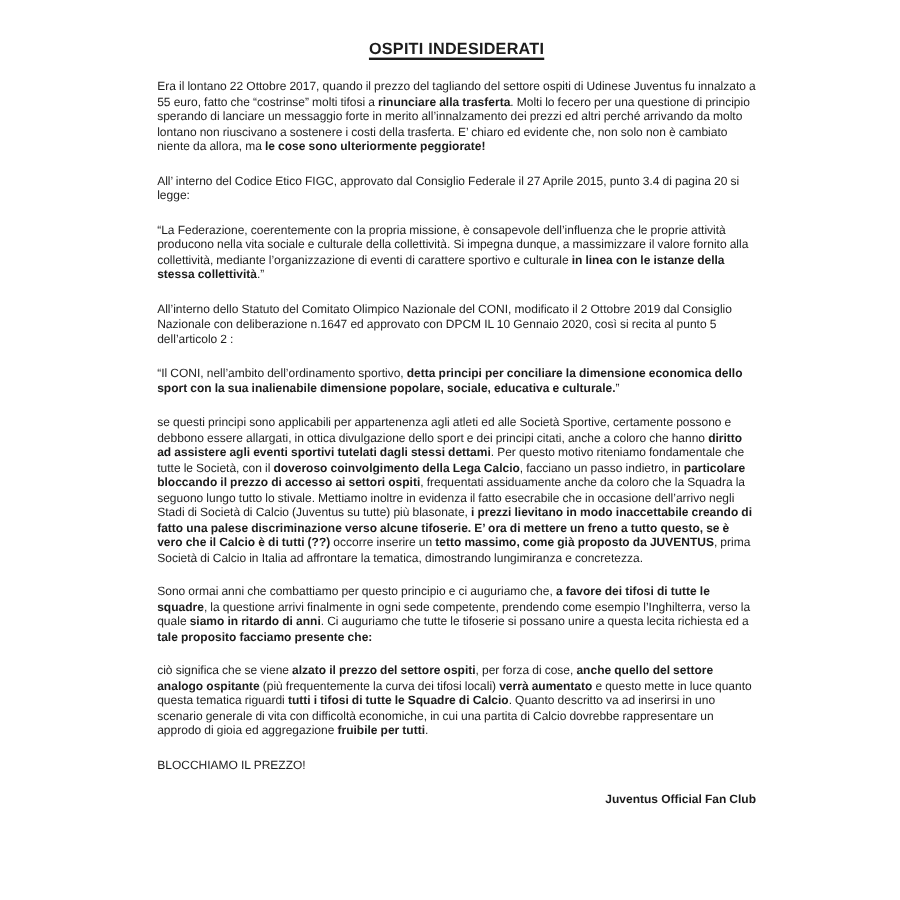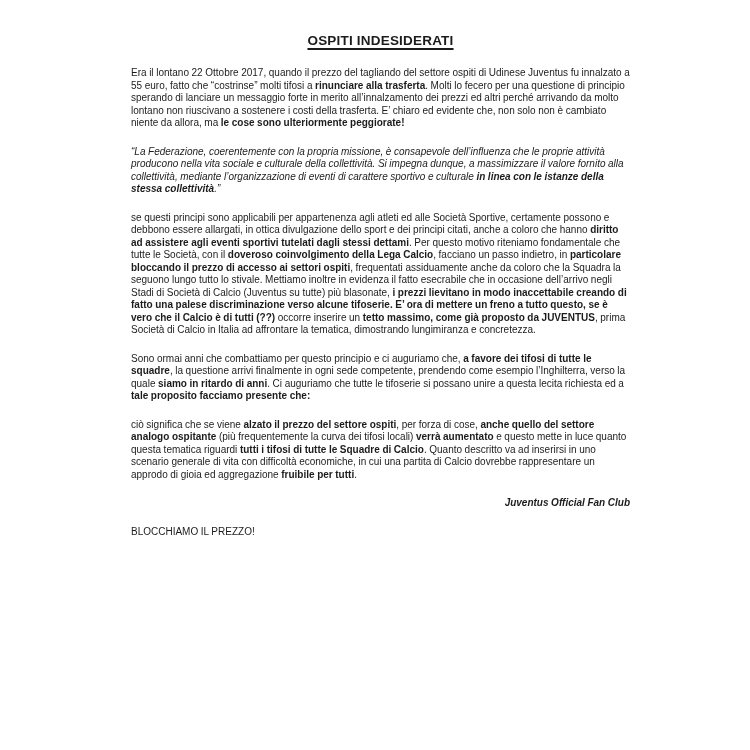--- a/index.html
+++ b/index.html
@@ -36,30 +36,33 @@
     margin: 16px 0 12px 0;
     font-size: 10px;
     line-height: 12.5px;
     text-align: left;
     word-spacing: -0.2px;
   }
   .doc-body p.para:last-child {
     margin-bottom: 0;
   }
   .b { font-weight: bold; }
-  .i { font-style: italic; }
+  .i { }
   .align-right { text-align: right !important; }
 </style>
 </head>
 <body>
 
 <div class="page">
   <h1 class="doc-title">OSPITI INDESIDERATI</h1>
   <div class="doc-body">
       <p class="para"><span>Era il lontano 22 Ottobre 2017, quando il prezzo del tagliando del settore ospiti di Udinese Juventus fu innalzato a 55 euro, fatto che “costrinse” molti tifosi a </span><span class="b">rinunciare alla trasferta</span><span>. Molti lo fecero per una questione di principio sperando di lanciare un messaggio forte in merito all’innalzamento dei prezzi ed altri perché arrivando da molto lontano non riuscivano a sostenere i costi della trasferta. E’ chiaro ed evidente che, non solo non è cambiato niente da allora, ma </span><span class="b">le cose sono ulteriormente peggiorate!</span></p>
+      <p class="para"><span>All’ interno del Codice Etico FIGC, approvato dal Consiglio Federale il 27 Aprile 2015, punto 3.4 di pagina 20 si legge:</span></p>
       <p class="para"><span class="i">“La Federazione, coerentemente con la propria missione, è consapevole dell’influenza che le proprie attività producono nella vita sociale e culturale della collettività. Si impegna dunque, a massimizzare il valore fornito alla collettività, mediante l’organizzazione di eventi di carattere sportivo e culturale </span><span class="b i">in linea con le istanze della stessa collettività</span><span class="i">.”</span></p>
+      <p class="para"><span>All’interno dello Statuto del Comitato Olimpico Nazionale del CONI, modificato il 2 Ottobre 2019 dal Consiglio Nazionale con deliberazione n.1647 ed approvato con DPCM IL 10 Gennaio 2020, così si recita al punto 5 dell’articolo 2 :</span></p>
+      <p class="para"><span class="i">“Il CONI, nell’ambito dell’ordinamento sportivo, </span><span class="b i">detta principi per conciliare la dimensione economica dello sport con la sua inalienabile dimensione popolare, sociale, educativa e culturale.</span><span class="i">”</span></p>
       <p class="para"><span>se questi principi sono applicabili per appartenenza agli atleti ed alle Società Sportive, certamente possono e debbono essere allargati, in ottica divulgazione dello sport e dei principi citati, anche a coloro che hanno </span><span class="b">diritto ad assistere agli eventi sportivi tutelati dagli stessi dettami</span><span>. Per questo motivo riteniamo fondamentale che tutte le Società, con il </span><span class="b">doveroso coinvolgimento della Lega Calcio</span><span>, facciano un passo indietro, in </span><span class="b">particolare bloccando il prezzo di accesso ai settori ospiti</span><span>, frequentati assiduamente anche da coloro che la Squadra la seguono lungo tutto lo stivale. Mettiamo inoltre in evidenza il fatto esecrabile che in occasione dell’arrivo negli Stadi di Società di Calcio (Juventus su tutte) più blasonate, </span><span class="b">i prezzi lievitano in modo inaccettabile creando di fatto una palese discriminazione verso alcune tifoserie. E’ ora di mettere un freno a tutto questo, se è vero che il Calcio è di tutti (??)</span><span> occorre inserire un </span><span class="b">tetto massimo, come già proposto da JUVENTUS</span><span>, prima Società di Calcio in Italia ad affrontare la tematica, dimostrando lungimiranza e concretezza.</span></p>
       <p class="para"><span>Sono ormai anni che combattiamo per questo principio e ci auguriamo che, </span><span class="b">a favore dei tifosi di tutte le squadre</span><span>, la questione arrivi finalmente in ogni sede competente, prendendo come esempio l’Inghilterra, verso la quale </span><span class="b">siamo in ritardo di anni</span><span>. Ci auguriamo che tutte le tifoserie si possano unire a questa lecita richiesta ed a </span><span class="b">tale proposito facciamo presente che:</span></p>
       <p class="para"><span>ciò significa che se viene </span><span class="b">alzato il prezzo del settore ospiti</span><span>, per forza di cose, </span><span class="b">anche quello del settore analogo ospitante</span><span> (più frequentemente la curva dei tifosi locali) </span><span class="b">verrà aumentato</span><span> e questo mette in luce quanto questa tematica riguardi </span><span class="b">tutti i tifosi di tutte le Squadre di Calcio</span><span>. Quanto descritto va ad inserirsi in uno scenario generale di vita con difficoltà economiche, in cui una partita di Calcio dovrebbe rappresentare un approdo di gioia ed aggregazione </span><span class="b">fruibile per tutti</span><span>.</span></p>
+      <p class="para"><span>BLOCCHIAMO IL PREZZO!</span></p>
       <p class="para align-right"><span class="b i">Juventus Official Fan Club</span></p>
-      <p class="para"><span>BLOCCHIAMO IL PREZZO!</span></p>
     </div>
 </div>
 
 </body></html>

